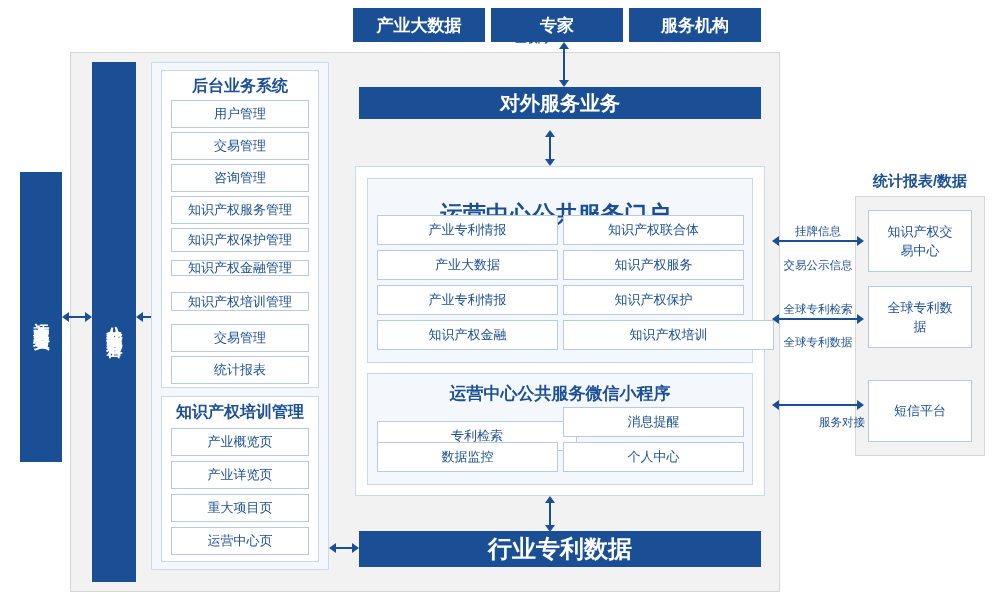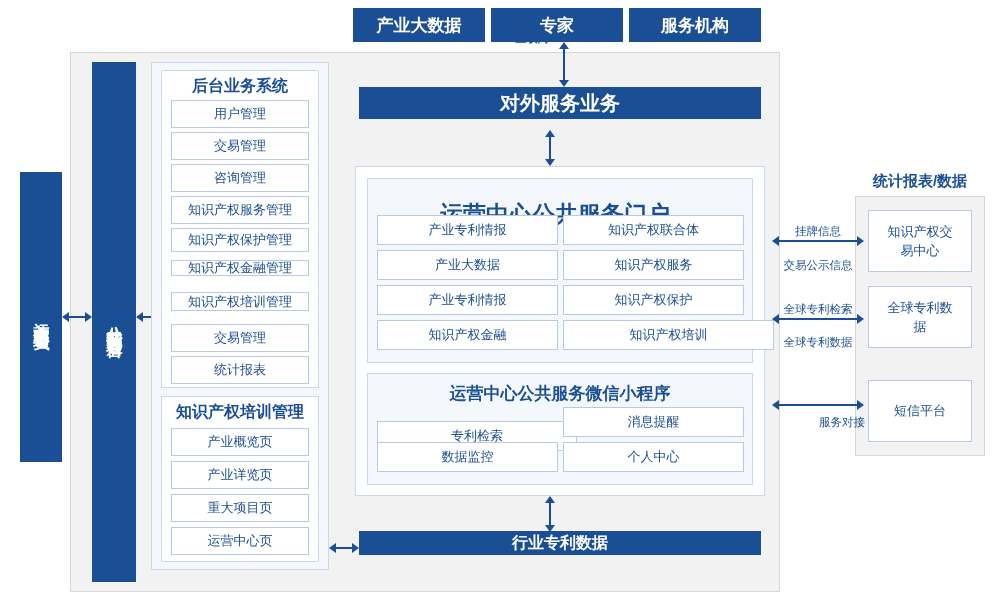--- a/index.html
+++ b/index.html
@@ -228,21 +228,21 @@
   <span>数据监控</span>
 </div>
 <div class="abs lightcard" style="left:563px; top:442px; width:181px; height:30px;">
   <span>个人中心</span>
 </div>
 
 <div class="abs arrow-line-v" style="left:549px; top:500px; height:28px;"></div>
 <div class="abs tri tri-up" style="left:545px; top:496px;"></div>
 <div class="abs tri tri-down" style="left:545px; top:525px;"></div>
 
-<div class="abs navy" style="left:359px; top:531px; width:402px; height:24px; font-size:16px;">
+<div class="abs navy" style="left:359px; top:531px; width:402px; height:36px; font-size:24px;">
   <span>行业专利数据</span>
 </div>
 
 <div class="abs outerpanel" style="left:855px; top:196px; width:130px; height:260px;"></div>
 <div class="abs grouphdr" style="left:855px; top:168px; width:130px; height:26px; font-size:15px;">
   <span>统计报表/数据</span>
 </div>
 
 <div class="abs lightcard" style="left:868px; top:210px; width:104px; height:62px; line-height:1.5;">
   <span style="display:block; width:70px;">知识产权交易中心</span>

